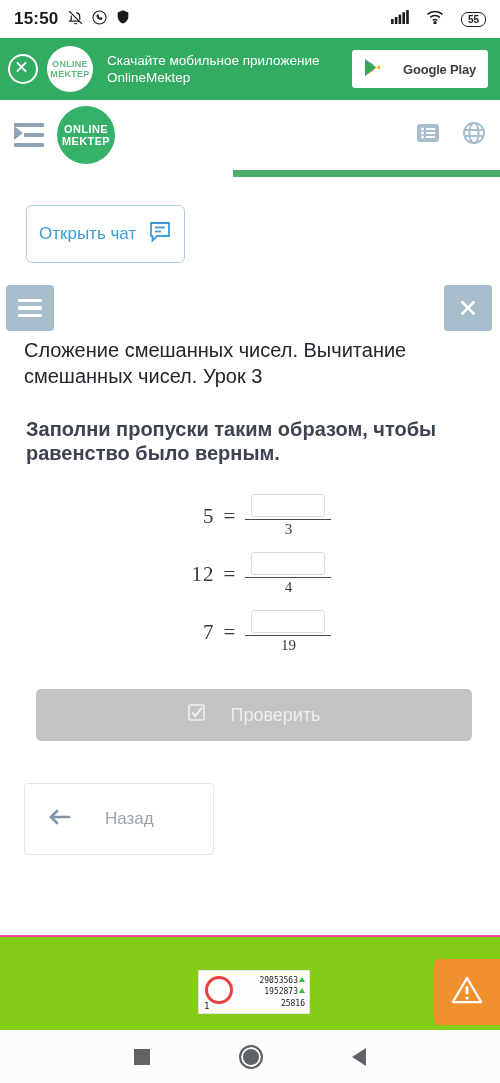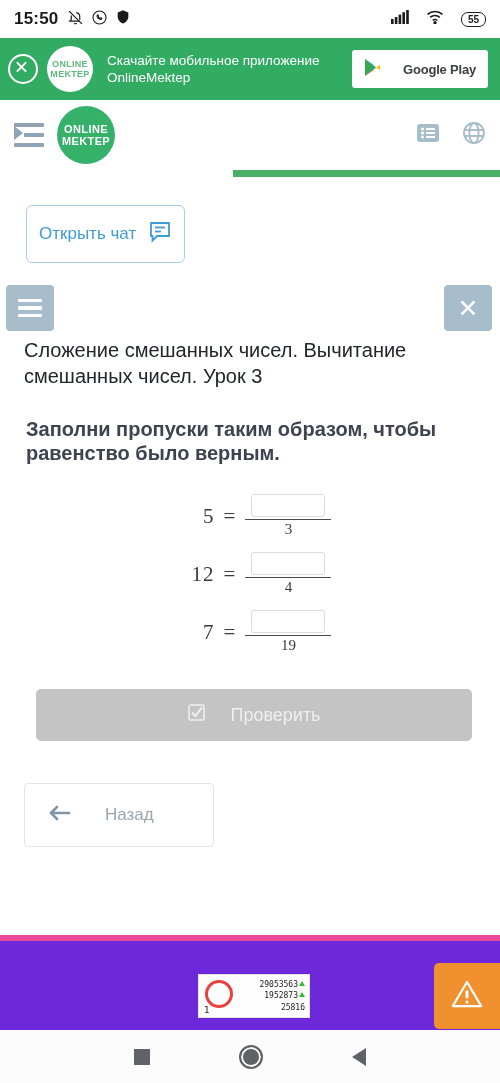--- a/index.html
+++ b/index.html
@@ -297,40 +297,40 @@
     display: flex;
     align-items: center;
     justify-content: center;
     gap: 24px;
     color: #efefef;
     font-size: 18px;
   }
   .back-btn {
     margin: 42px 0 0 24px;
     width: 190px;
-    height: 64px;
+    height: 72px;
     border: 1px solid #e2e5e8;
     border-radius: 4px;
     background: #ffffff;
     display: flex;
     align-items: center;
     gap: 34px;
     padding-left: 22px;
     box-sizing: border-box;
   }
   .back-label { color: #9aa5ad; font-size: 17px; }
 
   
   .footer {
     position: absolute;
     left: 0; right: 0;
     top: 935px;
     height: 95px;
-    background: #6d28d9;
-    border-top: 6px solid #ec4899;
+    background: #84cc16;
+    border-top: 2px solid #ec4899;
   }
   .counter {
     position: absolute;
     left: 198px;
     top: 33px;
     width: 112px;
     height: 44px;
     background: #fdfdfd;
     border: 1px solid #e3e3e3;
     display: flex;

